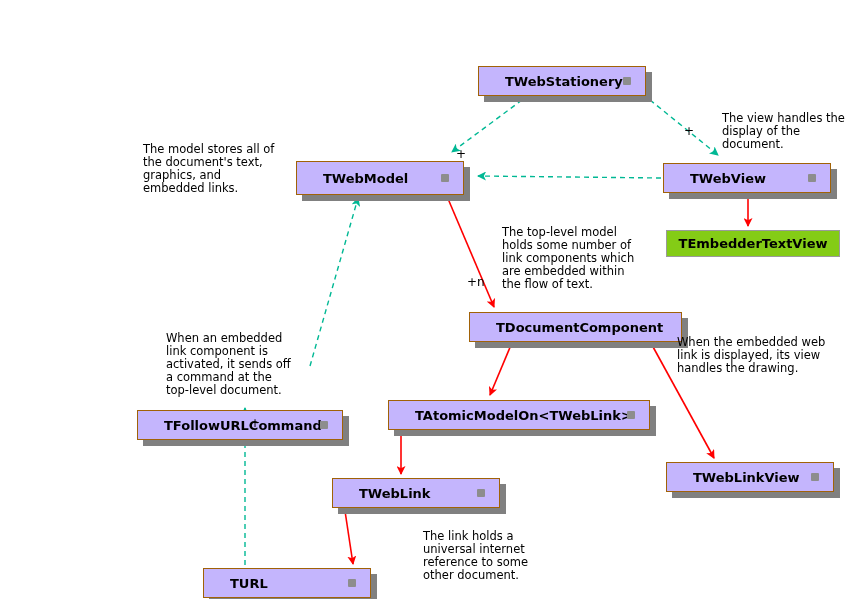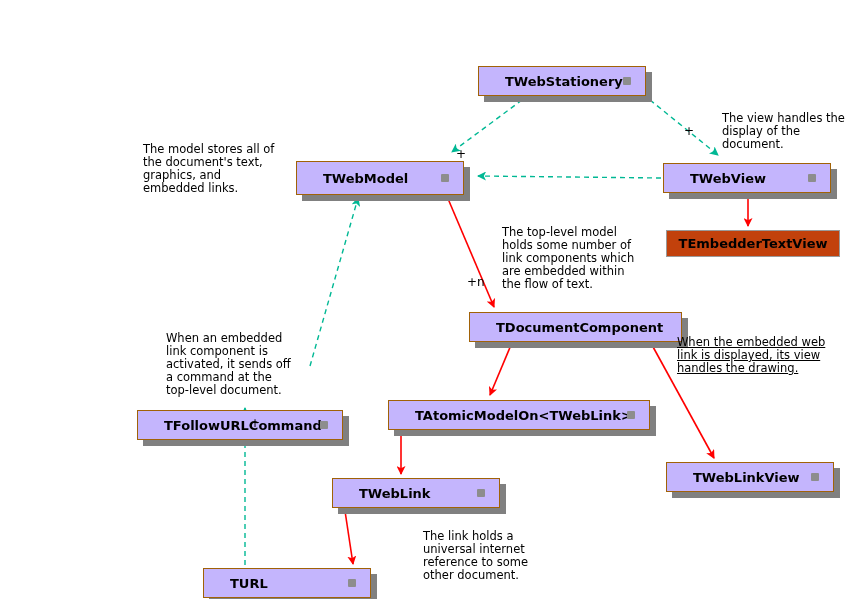--- a/index.html
+++ b/index.html
@@ -84,21 +84,21 @@
     top: 50%;
     margin-top: -4px;
     width: 8px;
     height: 8px;
     background: #8d8d8d;
     border-radius: 1px;
   }
 
   
   .class-box.plain .body {
-    background: #c2410c;
+    background: #84cc16;
     border: 1px solid #9a9a9a;
     justify-content: center;
   }
   .class-box.plain .name {
     margin-left: 0;
   }
 
   
   .note {
     position: absolute;
@@ -233,21 +233,21 @@
       <div class="note" style="left: 502px; top: 226px; width: 165px;">The top-level model
 holds some number of
 link components which
 are embedded within
 the flow of text.</div>
       <div class="note" style="left: 166px; top: 288px; width: 160px; margin-top: 44px;">When an embedded
 link component is
 activated, it sends off
 a command at the
 top-level document.</div>
-      <div class="note" style="left: 677px; top: 336px; width: 170px; text-decoration: underline;">When the embedded web
+      <div class="note" style="left: 677px; top: 336px; width: 170px;">When the embedded web
 link is displayed, its view
 handles the drawing.</div>
       <div class="note" style="left: 423px; top: 530px; width: 150px;">The link holds a
 universal internet
 reference to some
 other document.</div>
     </div>
 
   <div id="mult-layer">
       <div class="mult" style="left: 456px; top: 147px;">+</div>

